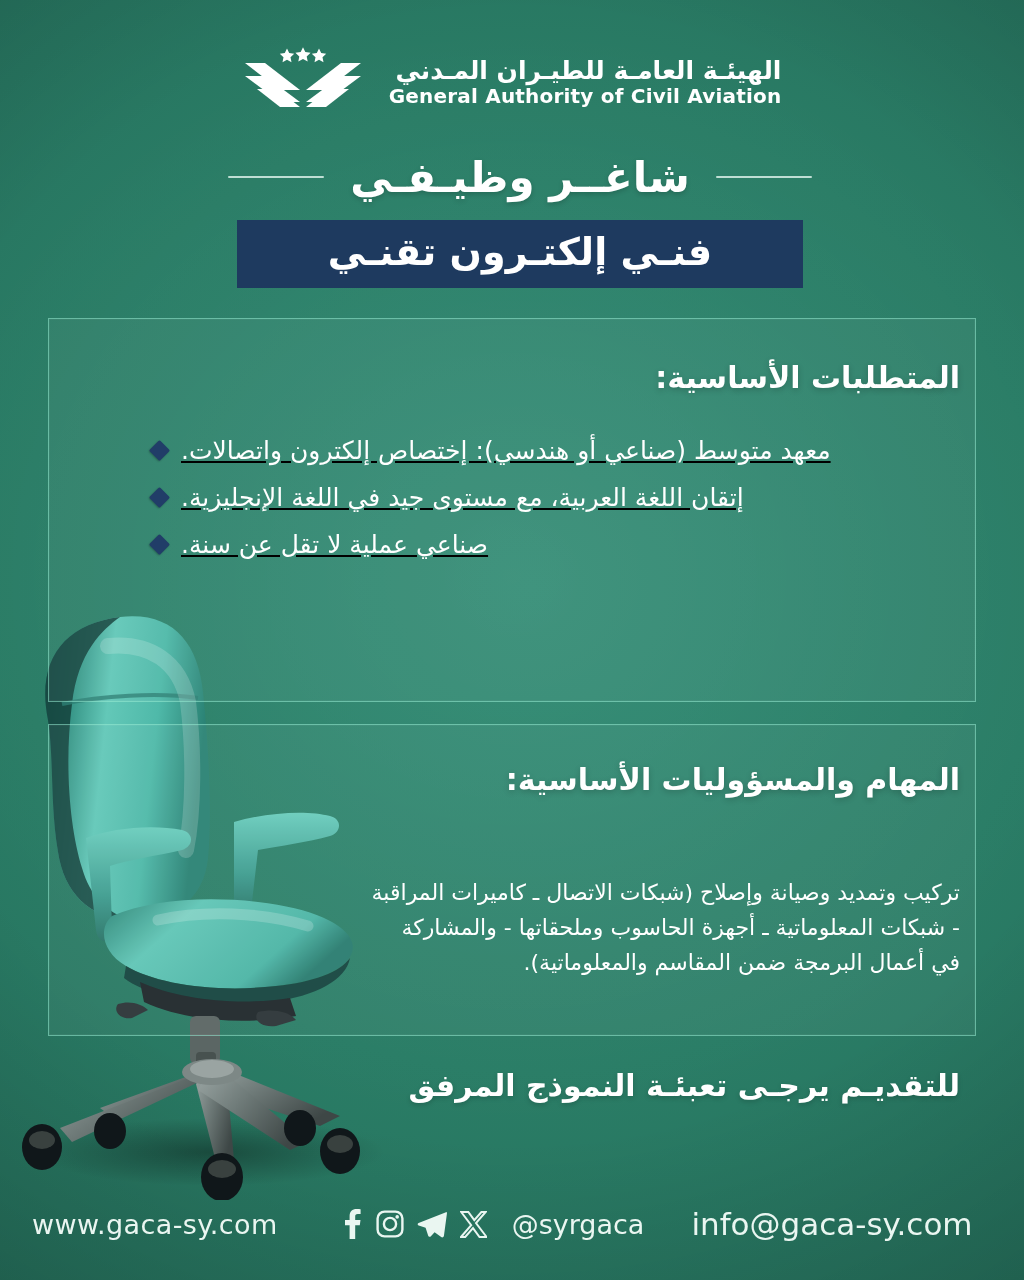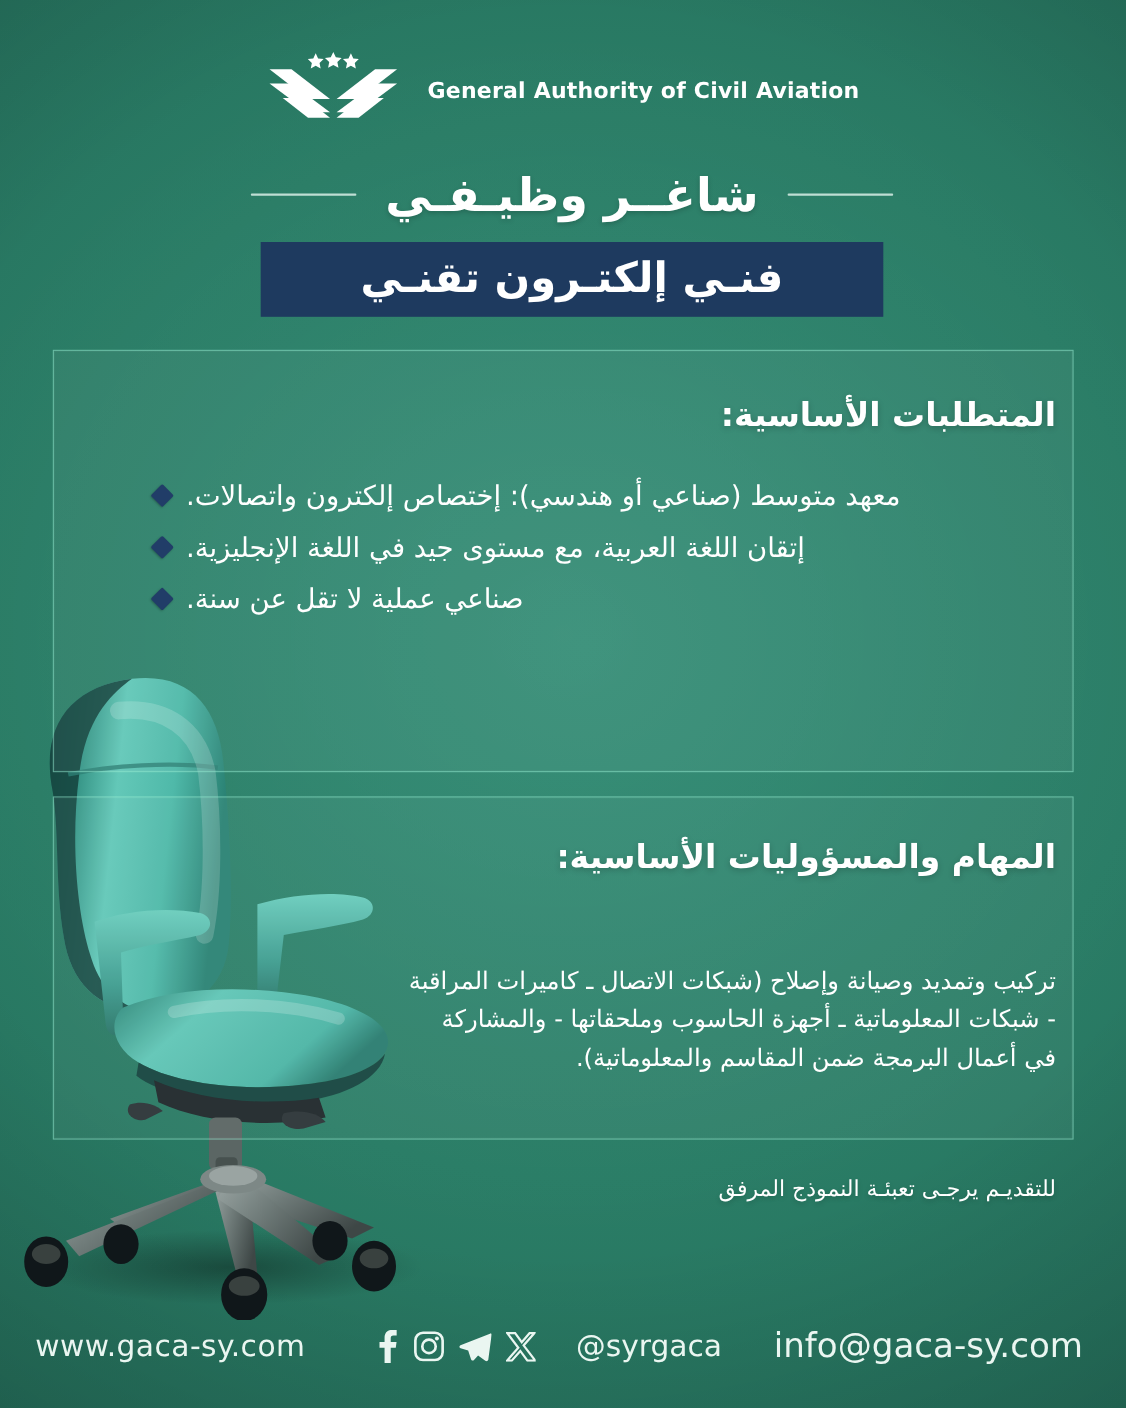--- a/index.html
+++ b/index.html
@@ -87,22 +87,22 @@
   .section-title{
     position:absolute;z-index:7;right:64px;color:#ffffff;
     font-size:30px;font-weight:700;letter-spacing:0px;white-space:nowrap;
     text-shadow:0 2px 6px rgba(0,0,0,.2);
   }
   #title-requirements{top:360px;}
   #title-duties{top:762px;}
 
   
   .bullets{
-    position:absolute;z-index:7;right:64px;top:434px;width:820px;
-    display:flex;flex-direction:column;gap:13px;align-items:flex-end;
+    position:absolute;z-index:7;right:52px;top:434px;width:820px;
+    display:flex;flex-direction:column;gap:13px;align-items:flex-end;text-decoration:underline;
   }
   .bullet{
     display:flex;align-items:center;justify-content:flex-end;gap:14px;
     color:#ffffff;font-size:25px;line-height:1.35;white-space:nowrap;
   }
   .diamond{
     width:15px;height:15px;background:#213d68;transform:rotate(45deg);
     flex:0 0 auto;border-radius:1.5px;
     box-shadow:0 1px 2px rgba(0,0,0,.28);
   }
@@ -110,54 +110,55 @@
 
   
   .duties-body{
     position:absolute;z-index:7;right:64px;top:876px;width:592px;
     color:#ffffff;font-size:22px;line-height:1.58;text-align:right;
   }
 
   
   .apply-line{
     position:absolute;z-index:7;right:64px;top:1068px;
-    color:#ffffff;font-size:20px;font-weight:400;white-space:nowrap;
+    color:#ffffff;font-size:30px;font-weight:700;white-space:nowrap;
     text-shadow:0 2px 5px rgba(0,0,0,.18);
   }
 
   
   .footer{
     position:absolute;left:0;right:0;bottom:28px;height:56px;z-index:8;
     display:flex;align-items:center;direction:ltr;
     padding:0 32px;box-sizing:border-box;
   }
   .f-site{
     color:#eaf6f1;font-size:27px;letter-spacing:.4px;white-space:nowrap;
     direction:ltr;
   }
   .f-social{
     display:flex;align-items:center;gap:13px;margin-left:62px;
   }
   .f-social svg{display:block;}
   .f-handle{
-    color:#eaf6f1;font-size:27px;margin-left:24px;white-space:nowrap;direction:ltr;
+    color:#eaf6f1;font-size:27px;margin-left:12px;white-space:nowrap;direction:ltr;
   }
   .f-mail{
     color:#eaf6f1;font-size:31px;white-space:nowrap;direction:ltr;margin-left:47px;
   }
 </style>
 </head>
 <body>
 
 <div id="poster">
 
   <div class="vignette"></div>
 
   <div class="header">
     <div class="logo-text">
+      <div class="logo-ar">الهيئـة العامـة للطيـران المـدني</div>
       <div class="logo-en">General Authority of Civil Aviation</div>
     </div>
     <span class="logo-mark">
       <svg viewBox="0 0 120 76" width="120" height="76" aria-hidden="true">
         <g fill="#ffffff">
 
           <path d="M44 4.5l2.2 4.6 5 .6-3.7 3.5 1 5-4.5-2.5-4.5 2.5 1-5-3.7-3.5 5-.6z"></path>
           <path d="M60 3.2l2.3 4.8 5.3.7-3.9 3.7 1 5.2-4.7-2.6-4.7 2.6 1-5.2-3.9-3.7 5.3-.7z"></path>
           <path d="M76 4.5l2.2 4.6 5 .6-3.7 3.5 1 5-4.5-2.5-4.5 2.5 1-5-3.7-3.5 5-.6z"></path>
 

